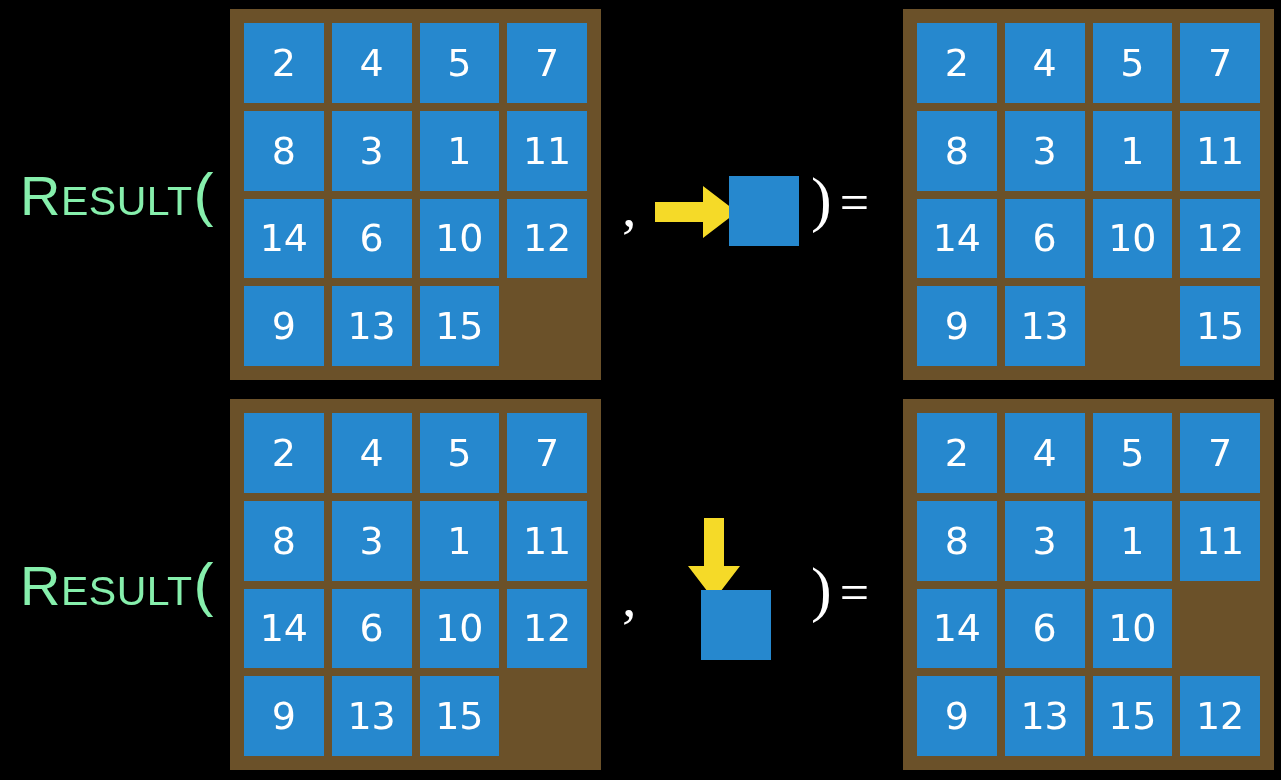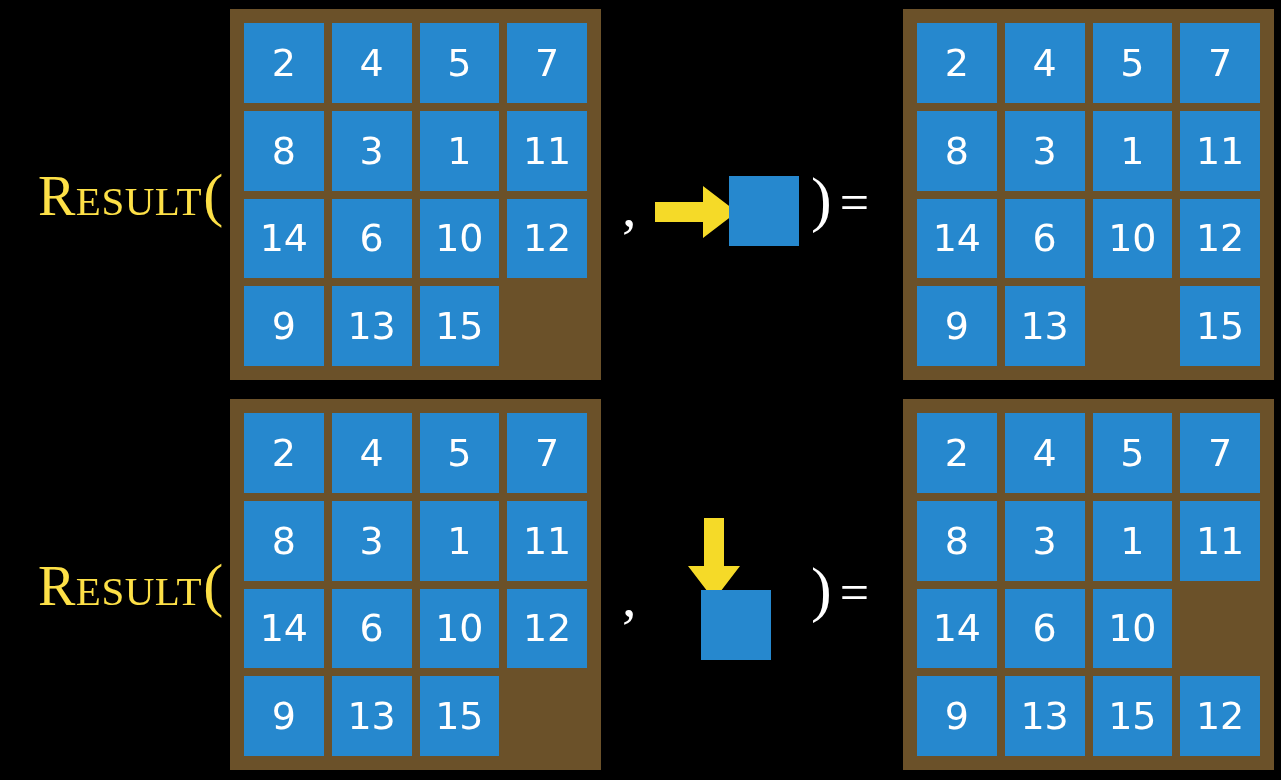--- a/index.html
+++ b/index.html
@@ -26,25 +26,25 @@
     left: 0;
     width: 1281px;
     height: 390px;
   }
   .eq-row.row-top    { top: 0px; }
   .eq-row.row-bottom { top: 390px; }
 
   
   .result-label {
     position: absolute;
-    left: 38px;
+    left: 20px;
     top: 50%;
     transform: translateY(-50%);
-    color: #fde047;
-    font-family: Liberation Serif, serif;
+    color: #86efac;
+    font-family: Liberation Sans, sans-serif;
     font-weight: 400;
     white-space: nowrap;
     line-height: 1;
     letter-spacing: 0.5px;
   }
   .result-label .cap-big {
     font-size: 56px;
   }
   .result-label .cap-small {
     font-size: 41px;

